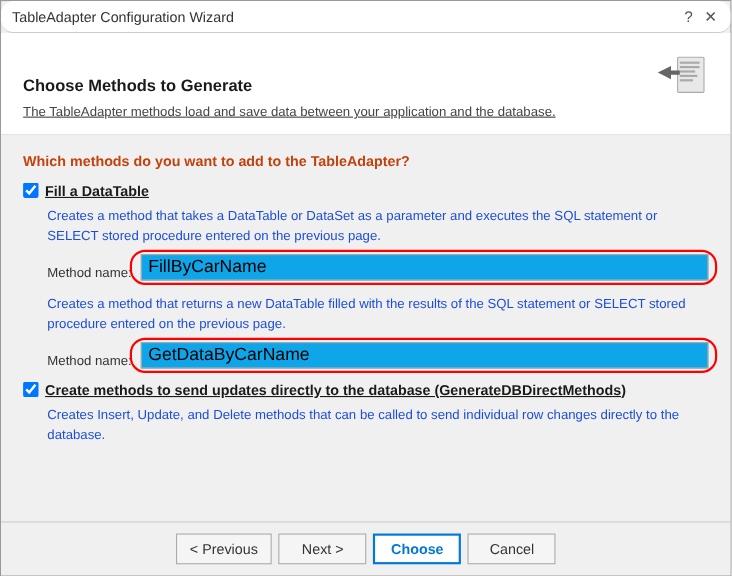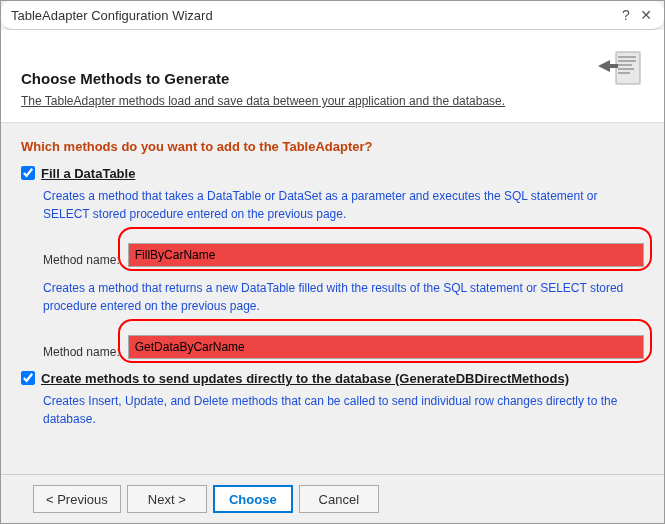--- a/index.html
+++ b/index.html
@@ -134,39 +134,38 @@
       white-space: nowrap;
     }
     .method-input-wrapper {
       position: relative;
       flex: 1;
     }
     .method-input {
       width: 100%;
       height: 24px;
       border: 1px solid #aaa;
-      background: #ef4444;
+      background: #0ea5e9;
       padding: 2px 6px;
-      font-size: 12px;
+      font-size: 16px;
       font-family: inherit;
       outline: none;
-      margin-top: 12px;
     }
     .circle-annotation {
       position: absolute;
       border: 2px solid red;
       border-radius: 50%;
       pointer-events: none;
     }
     .footer {
       background: #f0f0f0;
       border-top: 1px solid #ccc;
-      padding: 10px 32px;
-      display: flex;
-      justify-content: flex-start;
+      padding: 10px 16px;
+      display: flex;
+      justify-content: center;
       gap: 6px;
       align-items: center;
     }
     .footer-btn {
       min-width: 80px;
       height: 28px;
       padding: 0 12px;
       font-size: 13px;
       font-family: inherit;
       cursor: pointer;

